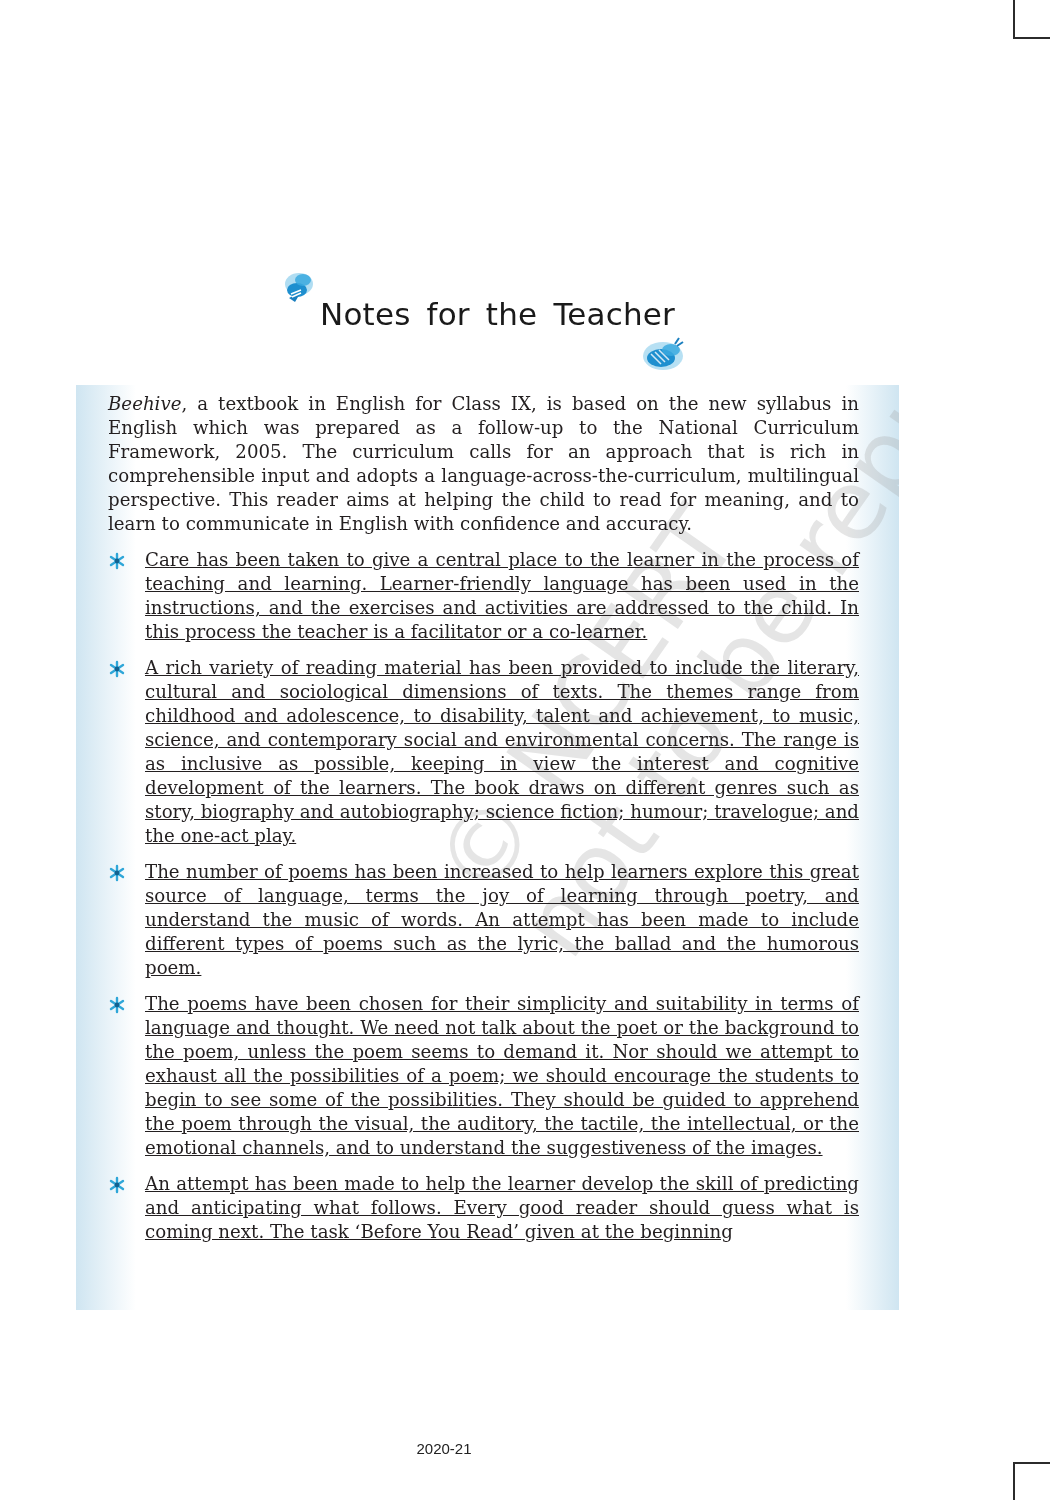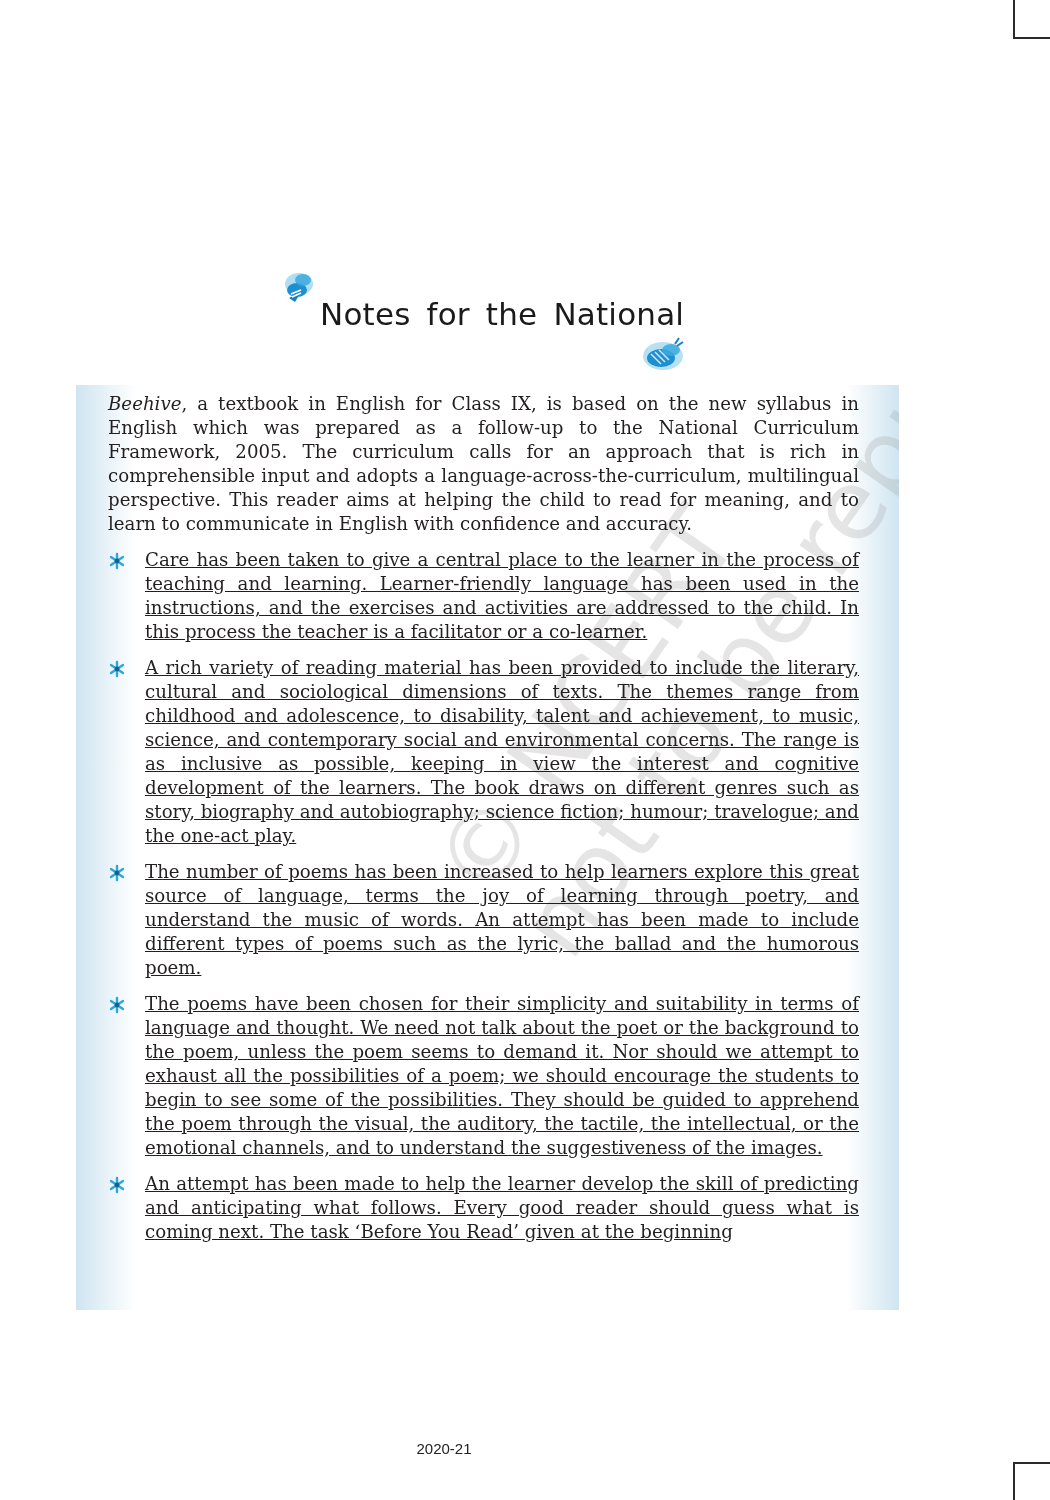--- a/index.html
+++ b/index.html
@@ -62,21 +62,21 @@
 <div class="crop-mark cm-br-h"></div>
 
 <svg class="bee bee-left" viewBox="0 0 40 40">
   <ellipse cx="18" cy="16" rx="14" ry="11" fill="#7cc6ea" opacity="0.6"></ellipse>
   <ellipse cx="16" cy="22" rx="10" ry="7" fill="#1e8fcf"></ellipse>
   <ellipse cx="22" cy="12" rx="8" ry="6" fill="#3aa9df" opacity="0.85"></ellipse>
   <path d="M8 30 L20 24 L14 34 Z" fill="#1b7fbf"></path>
   <path d="M10 26 l10 -4 M11 29 l9 -4" stroke="#ffffff" stroke-width="1.5"></path>
 </svg>
 
-<div class="title">Notes for the National</div>
+<div class="title">Notes for the Teacher</div>
 
 <svg class="bee bee-right" viewBox="0 0 52 42">
   <ellipse cx="26" cy="20" rx="20" ry="14" fill="#7cc6ea" opacity="0.55"></ellipse>
   <ellipse cx="24" cy="22" rx="14" ry="9" fill="#1e8fcf"></ellipse>
   <ellipse cx="34" cy="14" rx="9" ry="6" fill="#3aa9df" opacity="0.85"></ellipse>
   <path d="M14 18 l10 10 M18 16 l10 10 M22 14 l10 10" stroke="#ffffff" stroke-width="1.5" opacity="0.8"></path>
   <path d="M40 10 l6 -4 M38 8 l4 -6" stroke="#1b7fbf" stroke-width="2"></path>
 </svg>
 
 <div class="notes-box">

